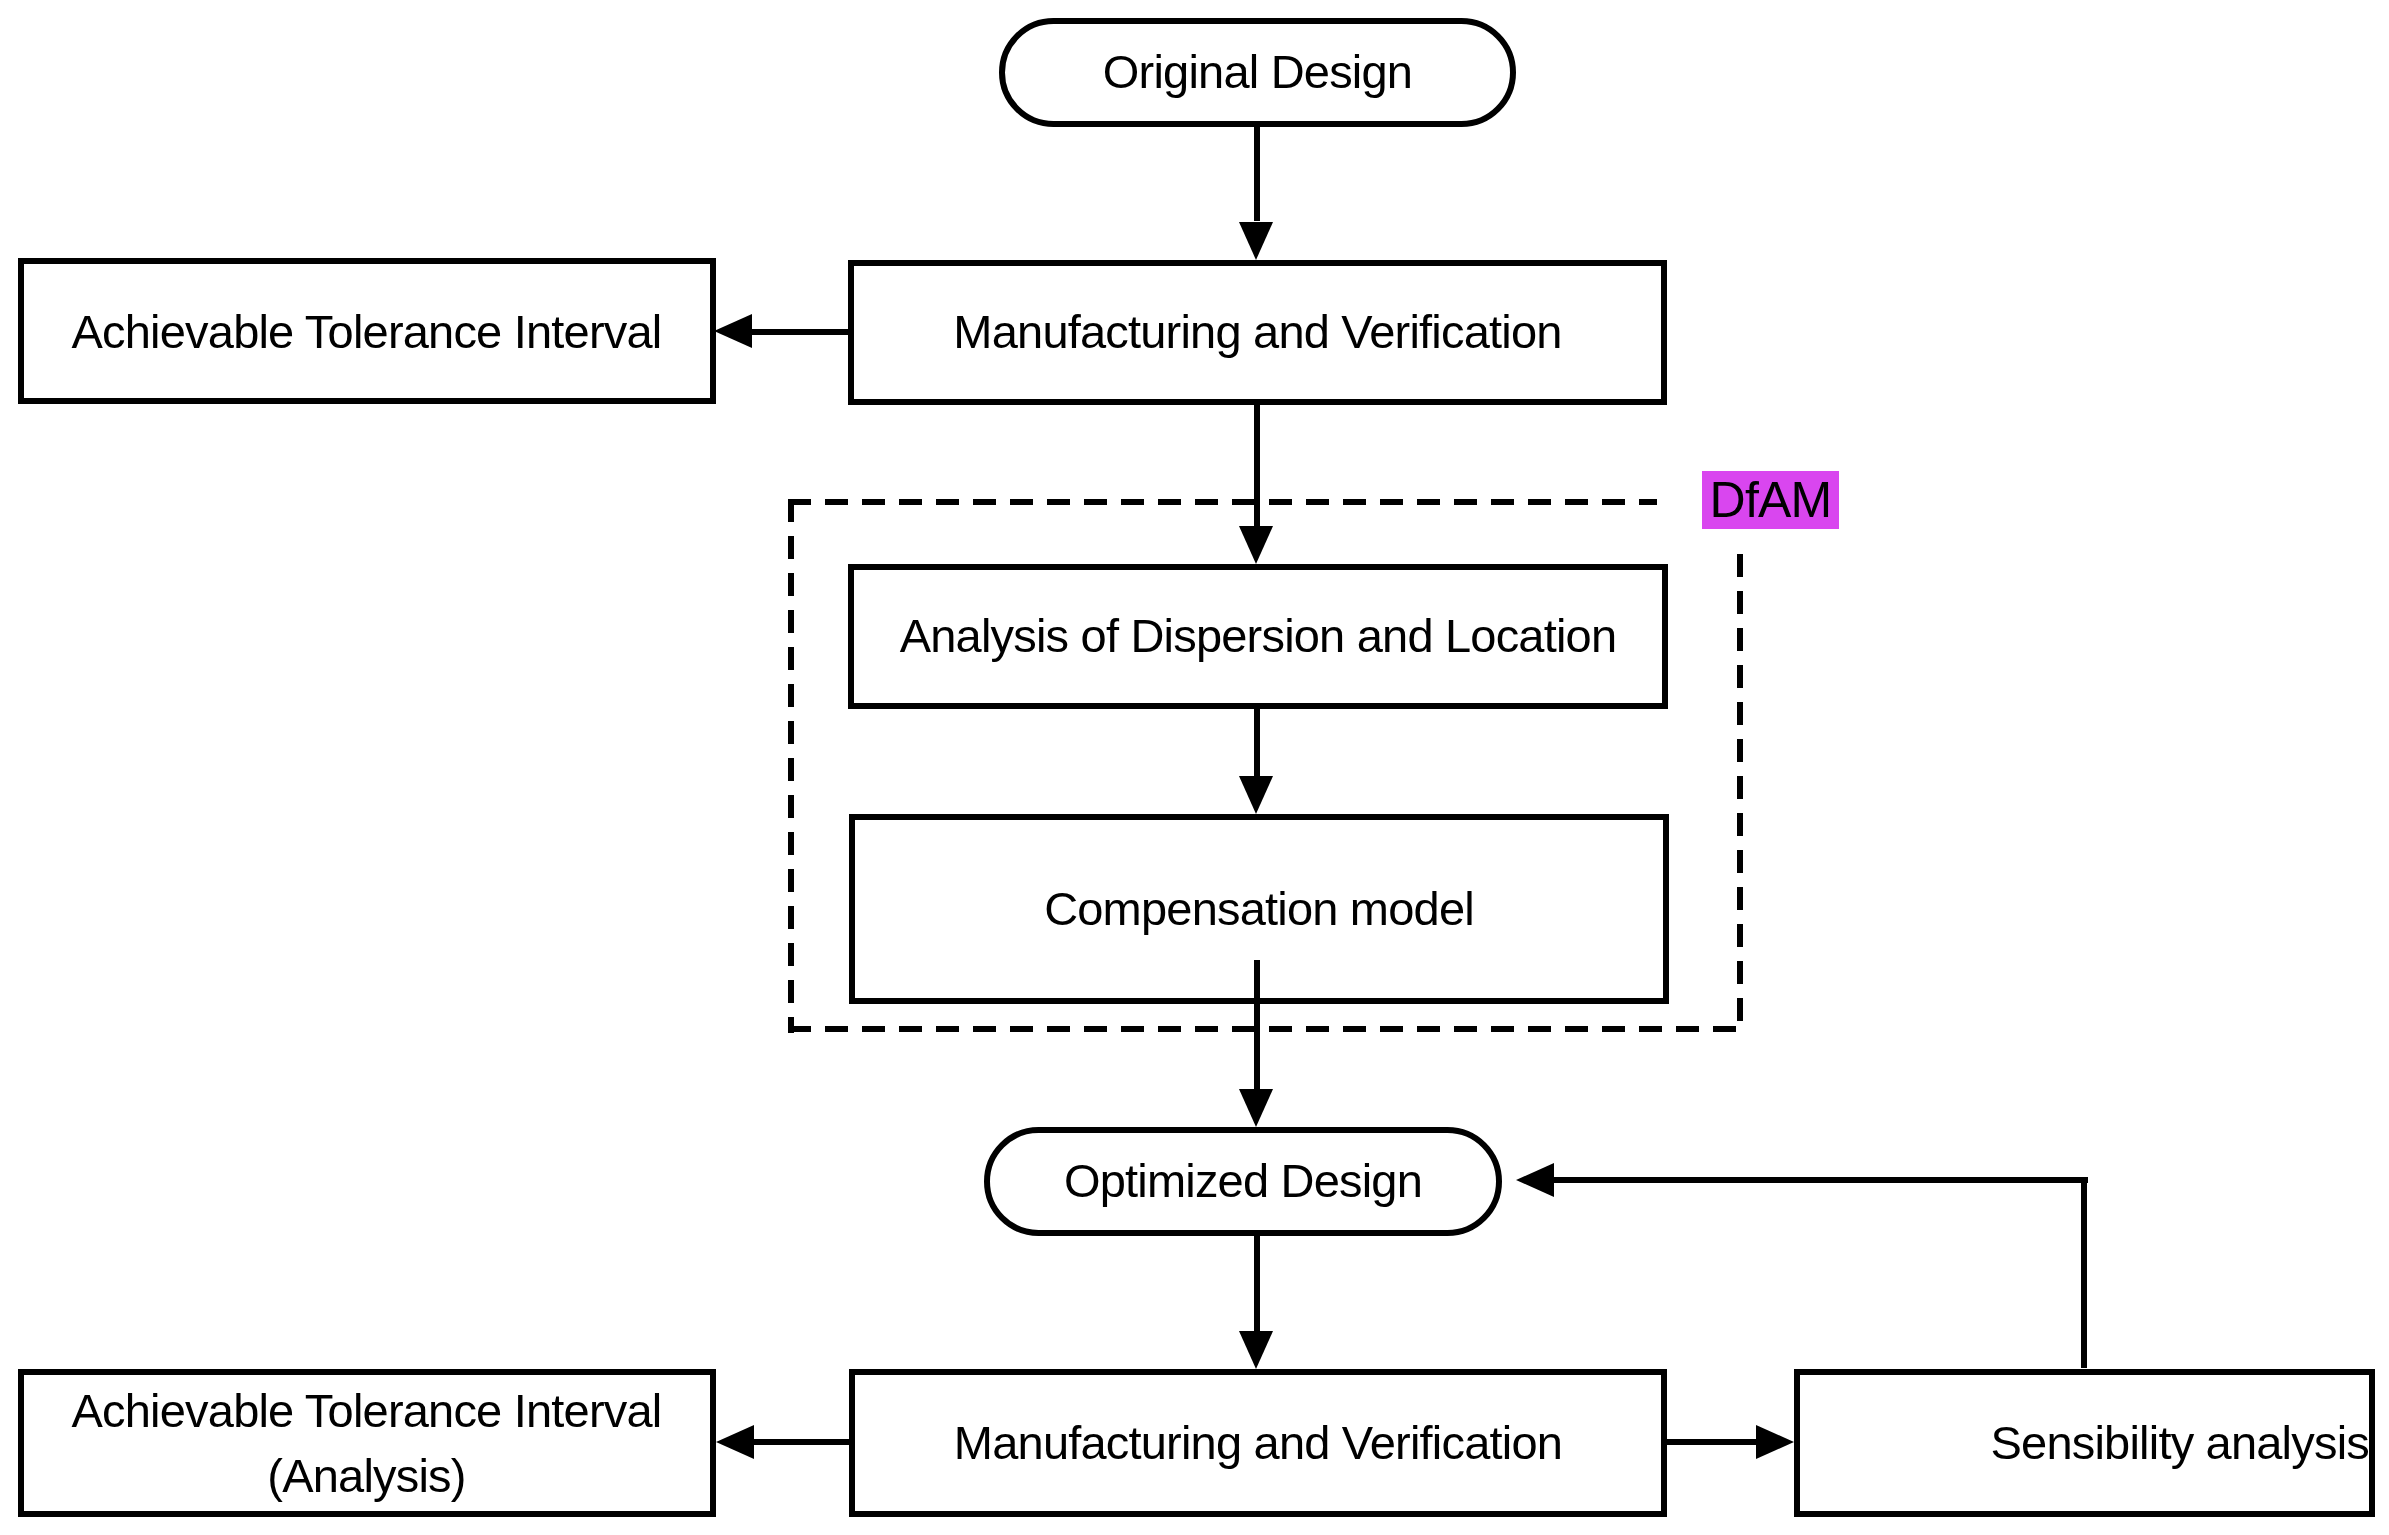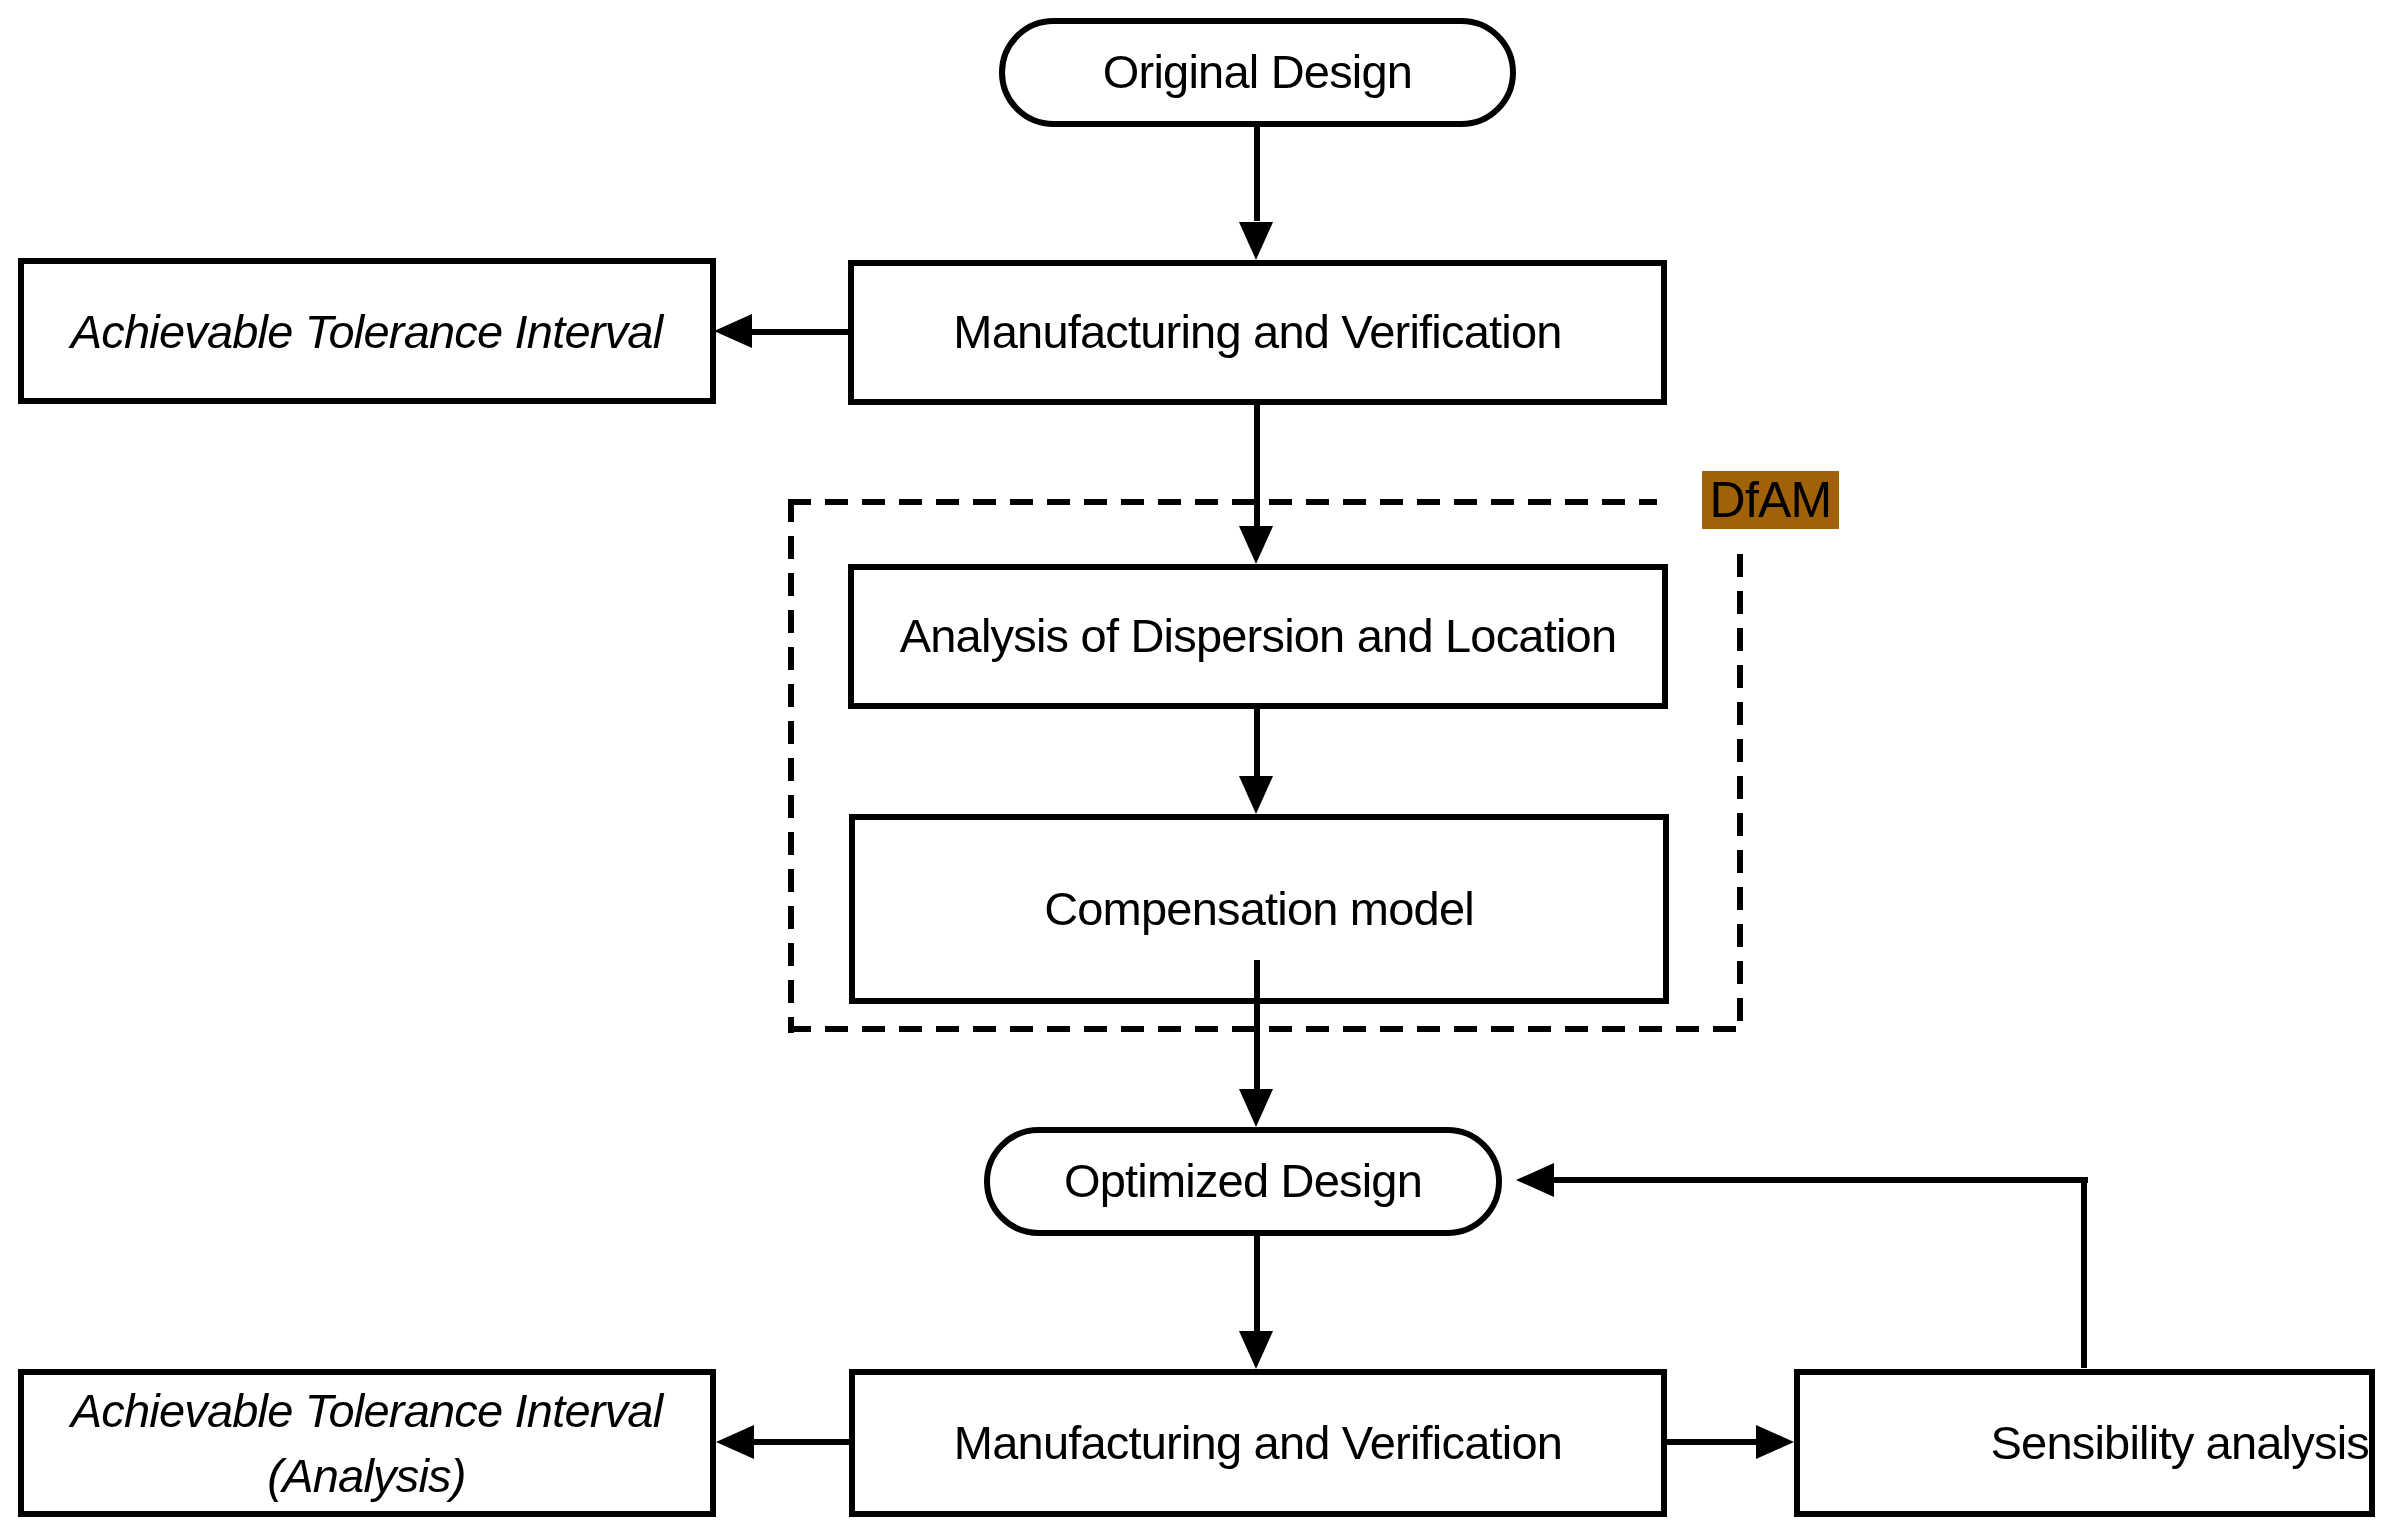--- a/index.html
+++ b/index.html
@@ -18,21 +18,21 @@
     background: #ffffff;
     display: flex;
     align-items: center;
     justify-content: center;
     text-align: center;
     font-size: 47px;
     letter-spacing: -0.8px;
     line-height: 1.2;
   }
   .stadium { border-radius: 57px; }
-  .italic { font-style: italic; }
+  .italic { }
   .two-line { line-height: 65px; }
   .vline, .hline {
     position: absolute;
     background: #000000;
   }
   .vline { width: 6px; }
   .hline { height: 6px; }
   .arrow-down {
     position: absolute;
     width: 0; height: 0;
@@ -61,21 +61,21 @@
   }
   .dash-v {
     position: absolute;
     width: 6px;
     background: repeating-linear-gradient(180deg, #000000 0 23px, transparent 23px 37px);
   }
   .group-label {
     position: absolute;
     font-size: 50px;
     letter-spacing: -0.8px;
-    background: #a16207;
+    background: #d946ef;
     padding: 0 7.6px;
   }
 </style>
 </head>
 <body>
 
 <div id="canvas">
 
   <div class="node stadium" style="left:999px; top:17.5px; width:517px; height:109px;">
     <span>Original Design</span>

